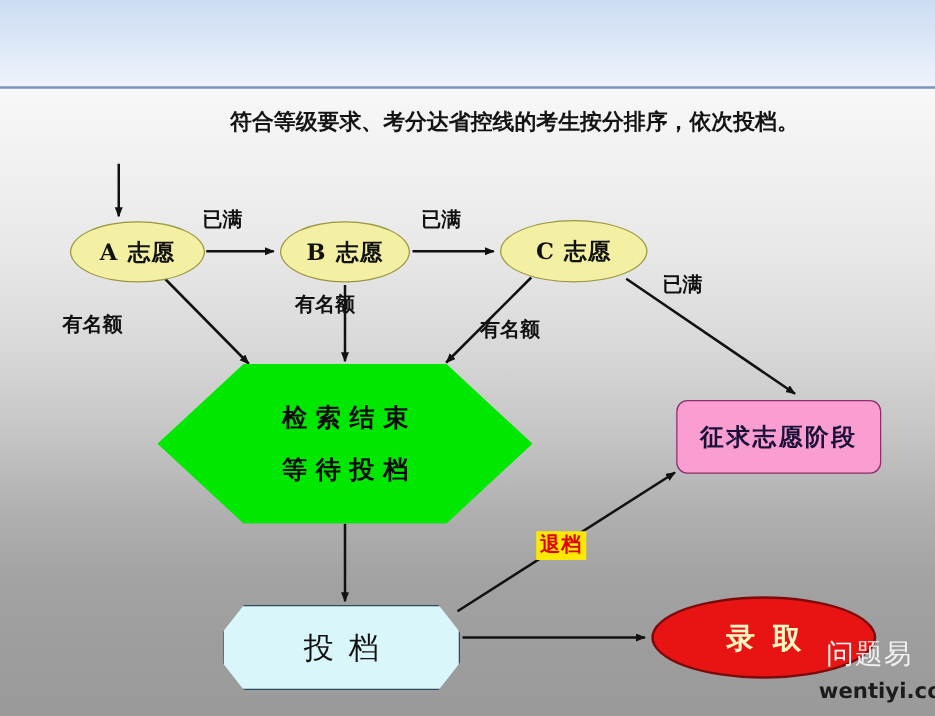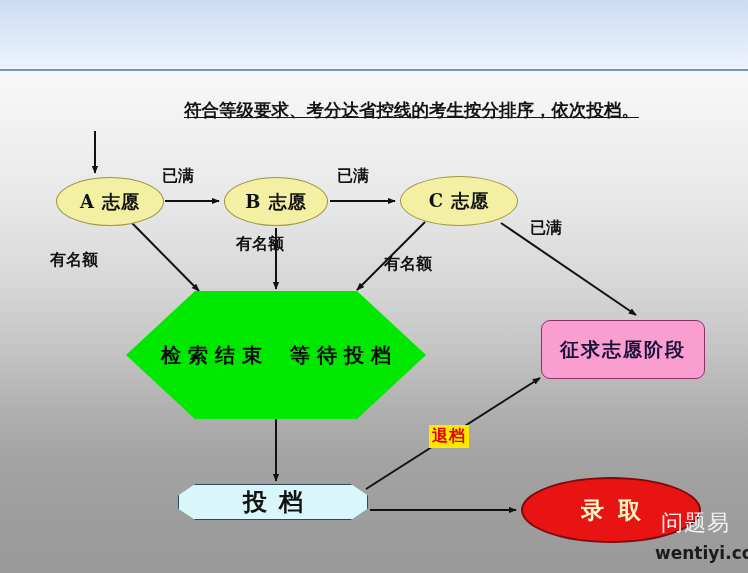--- a/index.html
+++ b/index.html
@@ -78,28 +78,27 @@
     background: #bff2f2;
     border: 2px solid #2c3a57;
     font-size: 19px;
     font-weight: bold;
     letter-spacing: 12px;
     text-indent: 12px;
   }
   
   #desc-text {
     position: absolute;
-    left: 184px; top: 94px;
+    left: 184px; top: 82px;
     width: 540px;
     font-family: "DejaVu Serif", "Liberation Serif", serif;
     font-size: 17.5px;
     line-height: 33px;
     color: #141414;
     font-weight: bold;
-    text-decoration: underline;
   }
   
   .ellipse-wish {
     background: #f4f0a3;
     border: 1.5px solid #9a9740;
     border-radius: 50%;
     font-size: 18px;
     font-weight: bold;
     letter-spacing: 1px;
   }
@@ -107,21 +106,21 @@
   #node-wish-b { left: 224px; top: 177px; width: 104px; height: 49px; }
   #node-wish-c { left: 400px; top: 176px; width: 118px; height: 50px; }
   
   #node-hex {
     left: 126px; top: 291px;
     width: 300px; height: 128px;
     background: #00e800;
     border: 1px solid #1a6d1a;
     -webkit-clip-path: polygon(23% 0%, 77% 0%, 100% 50%, 77% 100%, 23% 100%, 0% 50%);
     clip-path: polygon(23% 0%, 77% 0%, 100% 50%, 77% 100%, 23% 100%, 0% 50%);
-    flex-direction: row;
+    flex-direction: column;
     gap: 14px;
     border: none;
   }
   #node-hex .hex-line {
     font-size: 20px;
     font-weight: bold;
     letter-spacing: 7px;
     text-indent: 7px;
     color: #0a0a0a;
     font-family: "DejaVu Serif", "Liberation Serif", serif;
@@ -134,25 +133,25 @@
     border: 1.5px solid #8c2f6a;
     border-radius: 9px;
     font-size: 19px;
     font-weight: bold;
     letter-spacing: 2px;
     color: #1a1038;
   }
   
   #node-toudang {
     left: 178px; top: 484px;
-    width: 190px; height: 36px;
+    width: 190px; height: 68px;
     background: #d9f6fa;
     border: 1.5px solid #2c4a57;
     font-size: 24px;
-    font-weight: bold;
+    font-weight: normal;
     letter-spacing: 12px;
     text-indent: 12px;
     -webkit-clip-path: polygon(9% 0%, 91% 0%, 100% 32%, 100% 68%, 91% 100%, 9% 100%, 0% 68%, 0% 32%);
     clip-path: polygon(9% 0%, 91% 0%, 100% 32%, 100% 68%, 91% 100%, 9% 100%, 0% 68%, 0% 32%);
   }
   
   #node-luqu {
     left: 521px; top: 477px;
     width: 180px; height: 66px;
     background: #e81414;

